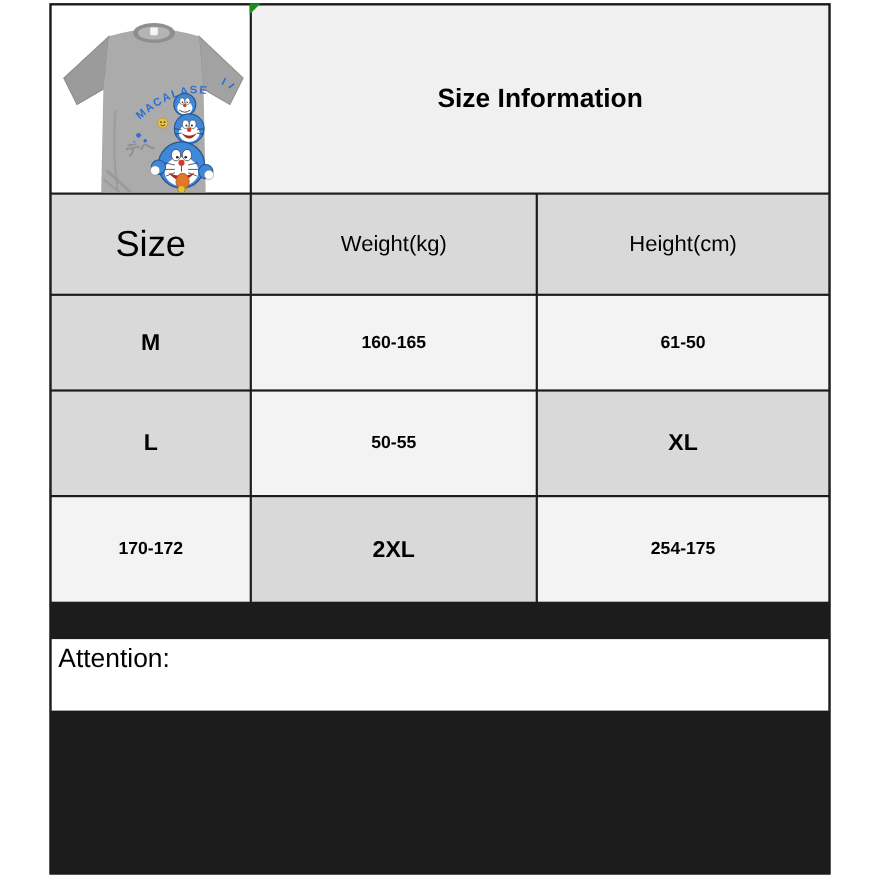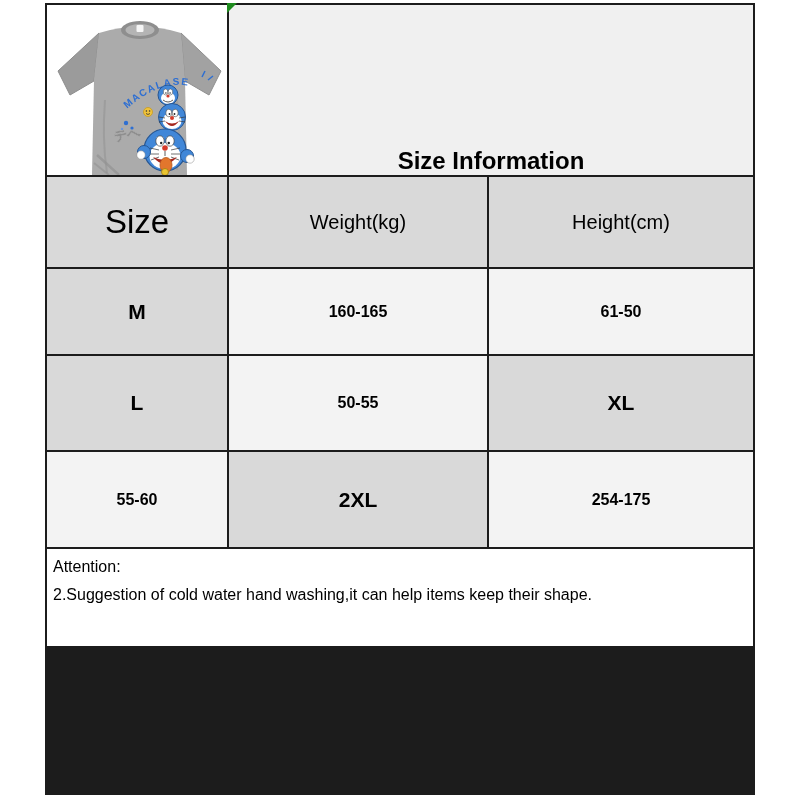--- a/index.html
+++ b/index.html
@@ -36,21 +36,20 @@
   }
 
   .image-cell  { background: #ffffff; overflow: hidden; }
 
   .title-cell {
     grid-column: 2 / 4;
     background: #f0f0f0;
     position: relative;
     font-size: 24px;
     font-weight: bold;
-    align-items: flex-end;
   }
 
   .green-marker {
     position: absolute;
     left: -2px;
     top: -2px;
     width: 0;
     height: 0;
     border-top: 10px solid #1e8b1e;
     border-right: 10px solid transparent;
@@ -59,23 +58,24 @@
   .head-cell  { background: #d9d9d9; font-weight: normal; font-size: 20px; }
   .size-head  { font-size: 33px; }
   .label-cell { background: #d9d9d9; font-weight: bold; font-size: 21px; }
   .value-cell { background: #f3f3f3; font-weight: bold; font-size: 16px; }
 
   .attention-cell {
     grid-column: 1 / 4;
     background: #ffffff;
     display: block;
     padding: 4px 8px 0 6px;
-    font-size: 16px;
+    font-size: 24px;
     line-height: 28px;
     text-align: left;
+    margin-top: 32px;
   }
   .attention-cell p { margin: 0; }
 </style>
 </head>
 <body>
 
 <div class="page">
   <div class="size-table">
 
     <div class="cell image-cell">
@@ -167,24 +167,23 @@
     <div class="cell head-cell">Height(cm)</div>
 
     <div class="cell label-cell">M</div>
     <div class="cell value-cell">160-165</div>
     <div class="cell value-cell">61-50</div>
 
     <div class="cell label-cell">L</div>
     <div class="cell value-cell">50-55</div>
 
     <div class="cell label-cell">XL</div>
-    <div class="cell value-cell">55-60</div>
+    <div class="cell value-cell">170-172</div>
 
     <div class="cell label-cell">2XL</div>
     <div class="cell value-cell">254-175</div>
 
     <div class="cell attention-cell">
       <p>Attention:</p>
-      <p>2.Suggestion of cold water hand washing,it can help items keep their shape.</p>
     </div>
 
   </div>
 </div>
 
 </body></html>

